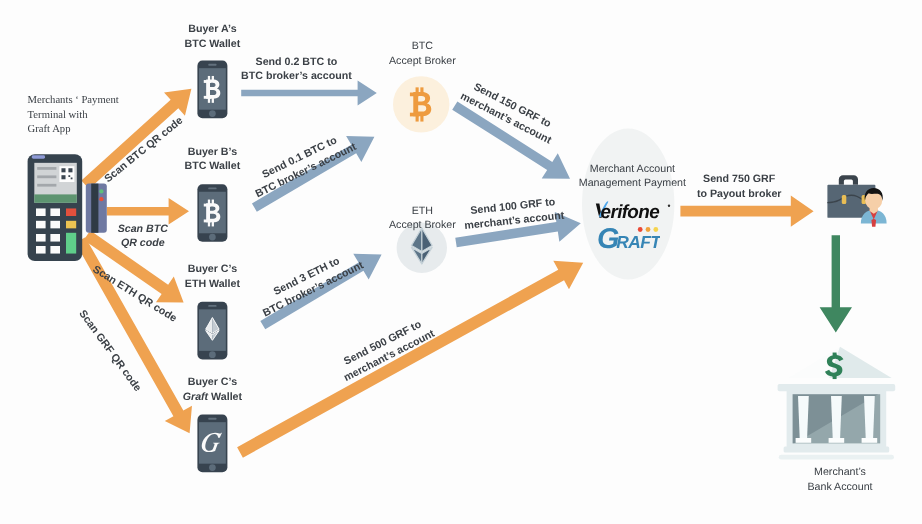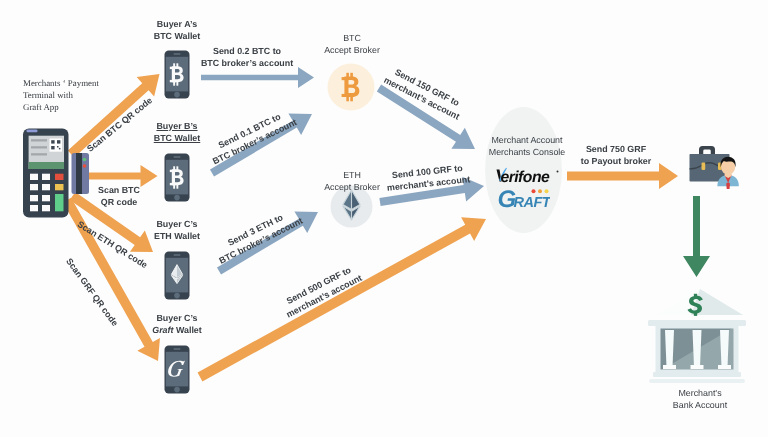--- a/index.html
+++ b/index.html
@@ -252,21 +252,21 @@
   <div>Merchants ʻ Payment</div>
   <div>Terminal with</div>
   <div>Graft App</div>
 </div>
 
 <div class="lbl ctr" style="left:138px;top:19px;width:78px;">
   <div>Buyer A’s</div>
   <div>BTC Wallet</div>
 </div>
 
-<div class="lbl ctr" style="left:138px;top:121px;width:78px;text-decoration:underline;">
+<div class="lbl ctr" style="left:138px;top:121px;width:78px;">
   <div>Buyer B’s</div>
   <div>BTC Wallet</div>
 </div>
 
 <div class="lbl ctr" style="left:138px;top:219px;width:78px;">
   <div>Buyer C’s</div>
   <div>ETH Wallet</div>
 </div>
 
 <div class="lbl ctr" style="left:138px;top:313px;width:78px;">
@@ -279,34 +279,34 @@
   <div>Accept Broker</div>
 </div>
 
 <div class="lbl ctr reg" style="left:312px;top:170px;width:80px;">
   <div>ETH</div>
   <div>Accept Broker</div>
 </div>
 
 <div class="lbl ctr reg" style="left:472px;top:135px;width:110px;">
   <div>Merchant Account</div>
-  <div>Merchants Console</div>
+  <div>Management Payment</div>
 </div>
 
 <div class="lbl ctr reg" style="left:646px;top:388px;width:108px;">
   <div>Merchant’s</div>
   <div>Bank Account</div>
 </div>
 
 <div class="lbl ctr" style="left:188px;top:46px;width:118px;text-align:center;">
   <div>Send 0.2 BTC to</div>
   <div>BTC broker’s account</div>
 </div>
 
-<div class="lbl ctr" style="left:79px;top:185px;width:80px;">
+<div class="lbl ctr" style="left:79px;top:185px;width:80px;font-style:italic;">
   <div>Scan BTC</div>
   <div>QR code</div>
 </div>
 
 <div class="lbl ctr rot" style="left:85px;top:146px;width:68px;transform:rotate(-39deg);transform-origin:0 0;">
   <div>Scan BTC QR code</div>
 </div>
 
 <div class="lbl ctr rot" style="left:81px;top:219px;width:80px;transform:rotate(32deg);transform-origin:0 0;">
   <div>Scan ETH QR code</div>

